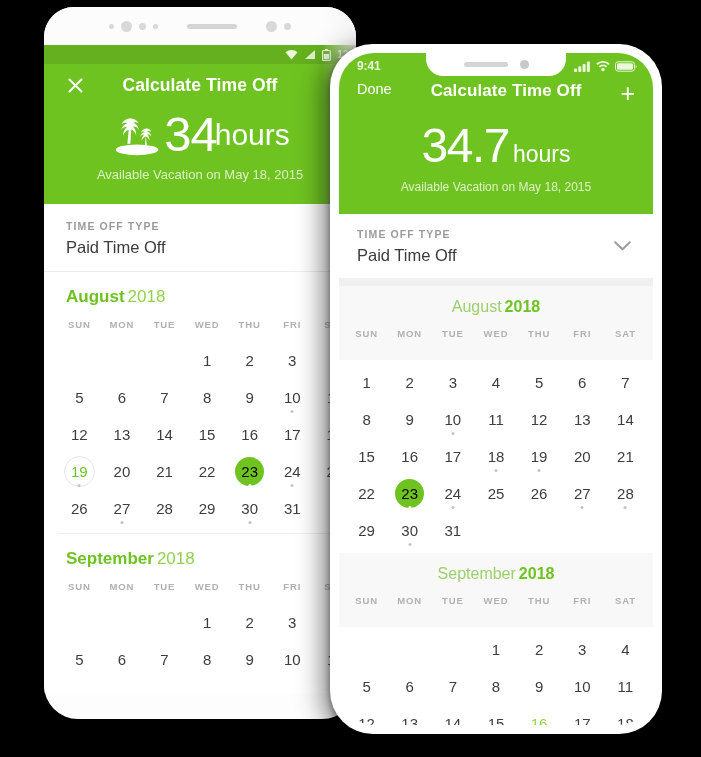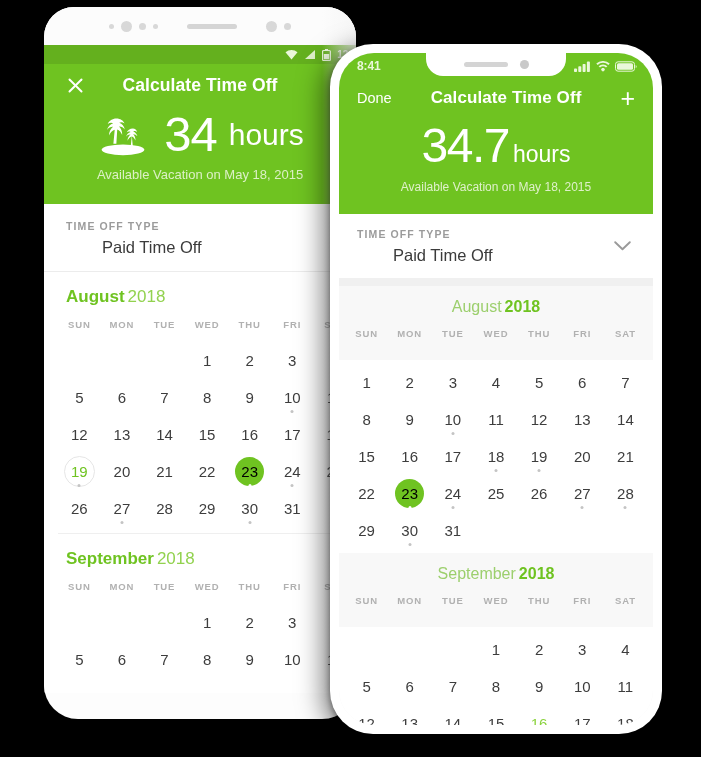--- a/index.html
+++ b/index.html
@@ -122,21 +122,20 @@
     letter-spacing: 0.1px;
   }
   .and-hero {
     padding: 4px 0 22px 0;
     text-align: center;
   }
   .and-hero-row {
     display: flex;
     align-items: center;
     justify-content: center;
-    gap: 14px;
     margin-bottom: 2px;
   }
   .palm-icon { width: 54px; height: 46px; display:block; }
   .and-hours-num {
     color: #ffffff;
     font-size: 49px;
     font-weight: 300;
     line-height: 1;
     letter-spacing: -1px;
   }
@@ -162,21 +161,20 @@
   .type-label {
     font-size: 10.5px;
     letter-spacing: 1.1px;
     color: #9b9b9b;
     font-weight: bold;
     margin-bottom: 6px;
   }
   .type-value {
     font-size: 16.5px;
     color: #3b3b3b;
-    margin-left: 36px;
   }
 
   .and-cal {
     padding: 0 14px;
     background: #fff;
   }
   .and-month-title {
     padding: 15px 8px 8px 8px;
     font-size: 17px;
   }
@@ -314,21 +312,20 @@
   }
   .ios-status-icons {
     display: flex;
     align-items: center;
     gap: 5px;
   }
 
   .ios-header { background: var(--green); padding-bottom: 20px; }
   .ios-navbar {
     display: flex;
-    align-items: center;
     justify-content: space-between;
     padding: 2px 18px 0 18px;
     height: 34px;
   }
   .ios-done {
     color: #ffffff;
     font-size: 14.5px;
     cursor: pointer;
   }
   .ios-navtitle {
@@ -662,21 +659,21 @@
 
 <div id="iphone">
   <div id="iphone-screen">
 
     <div class="ios-notch">
       <span class="notch-speaker"></span>
       <span class="notch-cam"></span>
     </div>
 
     <div class="ios-statusbar">
-      <span class="ios-time">8:41</span>
+      <span class="ios-time">9:41</span>
       <span class="ios-status-icons">
         <svg width="17" height="11" viewBox="0 0 17 11">
           <rect x="0" y="7.5" width="3" height="3.5" rx="0.8" fill="#eaf7da"></rect>
           <rect x="4.3" y="5.3" width="3" height="5.7" rx="0.8" fill="#eaf7da"></rect>
           <rect x="8.6" y="3" width="3" height="8" rx="0.8" fill="#eaf7da"></rect>
           <rect x="12.9" y="0.6" width="3" height="10.4" rx="0.8" fill="#eaf7da"></rect>
         </svg>
         <svg width="14" height="11" viewBox="0 0 14 11">
           <path d="M7 10.4 C6.3 10.4 5.1 9.1 5.1 8.4 C5.1 7.5 6 6.9 7 6.9 C8 6.9 8.9 7.5 8.9 8.4 C8.9 9.1 7.7 10.4 7 10.4Z" fill="#eaf7da"></path>
           <path d="M2.6 5.3 A6.6 6.6 0 0 1 11.4 5.3 L10 6.6 A4.7 4.7 0 0 0 4 6.6 Z" fill="#eaf7da"></path>

